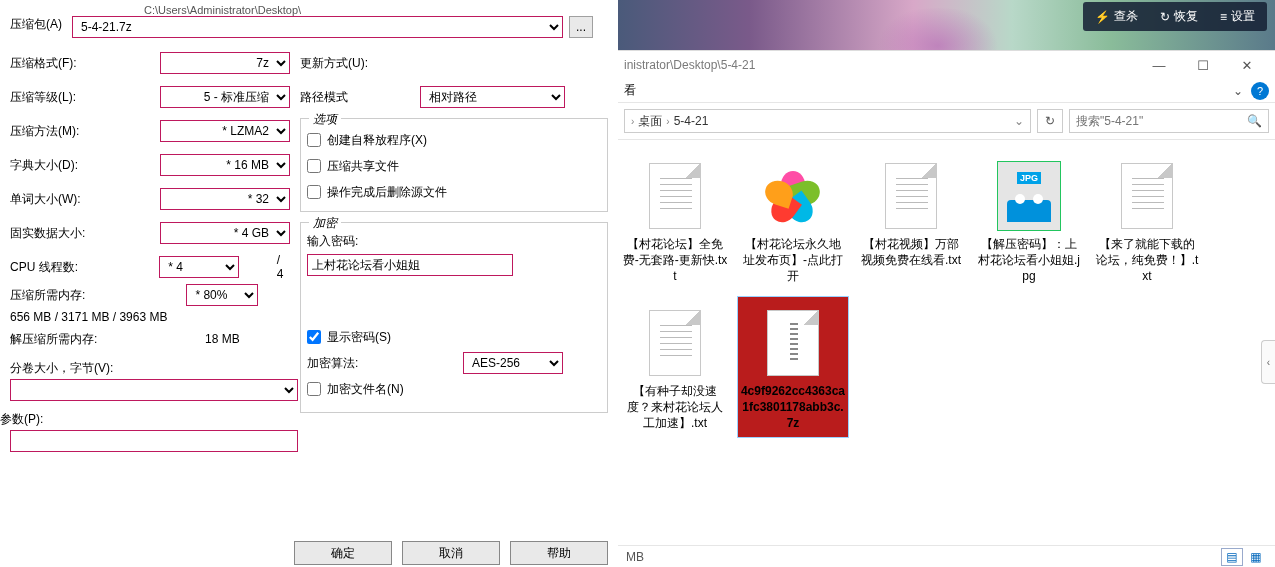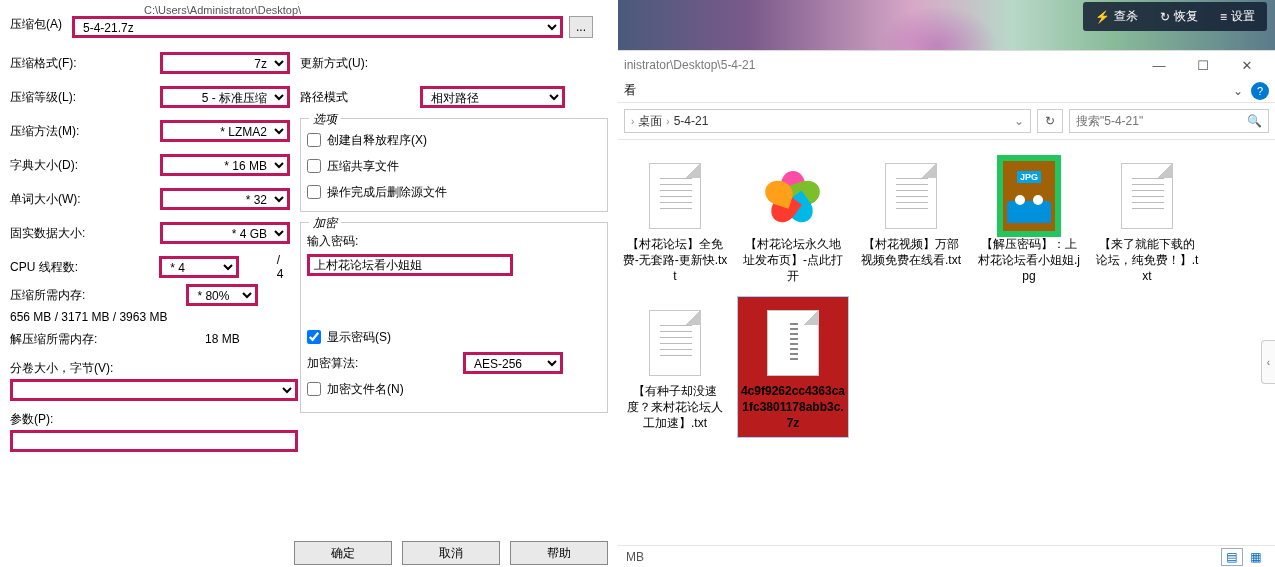--- a/index.html
+++ b/index.html
@@ -2,21 +2,21 @@
 <html><head>
 <meta charset="utf-8">
 <style>
 * { box-sizing: border-box; margin: 0; padding: 0; font-family: "Microsoft YaHei", "Segoe UI", sans-serif; }
 body { width: 1275px; height: 567px; overflow: hidden; background: #fff; position: relative; font-size: 12px; }
 
 
 .zip-dialog { position: absolute; left: 0; top: 0; width: 618px; height: 567px; background: #fff; }
 .zip-dialog .row { display: flex; align-items: center; padding: 0 10px; height: 34px; }
 .zip-dialog .label { width: 150px; color: #000; }
-.zip-dialog select, .zip-dialog input[type="text"] { border: 3px solid #be185d; height: 22px; padding: 1px 4px; background: #fff; font-size: 12px; }
+.zip-dialog select, .zip-dialog input[type="text"] { border: 1px solid #be185d; height: 22px; padding: 1px 4px; background: #fff; font-size: 12px; }
 .zip-dialog .path-label { color: #555; font-size: 11px; padding-left: 72px; }
 .archive-row { display: flex; align-items: flex-start; padding: 4px 10px 8px 10px; }
 .archive-row .label { padding-top: 12px; width: 62px; }
 .archive-row .path-group { flex: 1; }
 .archive-row select { width: 491px; }
 .browse-btn { width: 24px; height: 22px; margin-left: 6px; border: 1px solid #a0a0a0; background: #e9e9e9; display: flex; align-items: center; justify-content: center; cursor: pointer; }
 
 .two-col { display: flex; }
 .col-left { width: 300px; }
 .col-right { flex: 1; padding-right: 10px; }
@@ -72,21 +72,21 @@
 .files { display:flex; flex-wrap:wrap; gap:6px 8px; align-content:flex-start; }
 .file { width:110px; display:flex; flex-direction:column; align-items:center; padding:6px 2px; cursor:pointer; }
 .file.sel { background:#b91c1c; outline:1px solid #99d1ff;font-weight:bold; }
 .file .ico { width:64px; height:80px; display:flex; align-items:center; justify-content:center; }
 .file .name { text-align:center; font-size:12px; line-height:1.35; word-break:break-all; max-height:4.2em; overflow:hidden; color:#000;}
 
 .txt-ico { width:52px; height:66px; border:1px solid #c8c8c8; background:#fff; position:relative; }
 .txt-ico::before { content:""; position:absolute; top:0; right:0; width:14px; height:14px; background:linear-gradient(135deg,#fff 48%, #c8c8c8 50%);}
 .txt-ico::after { content:""; position:absolute; left:10px; top:14px; width:32px; height:36px; background: repeating-linear-gradient(#bbb 0, #bbb 1px, transparent 1px, transparent 6px);}
 
-.img-ico { width:70px; height:82px; border:6px solid #22c55e; background:#a16207; position:relative; display:flex; align-items:center; justify-content:center;}
+.img-ico { width:70px; height:70px; border:1px solid #22c55e; background:#e5e5e5; position:relative; display:flex; align-items:center; justify-content:center;}
 .img-ico .badge { position:absolute; top:10px; background:#00a2e8; color:#fff; font-size:9px; padding:1px 3px; font-weight:bold;}
 .img-ico .body { position:absolute; bottom:8px; width:44px; height:22px; background:#0091dc; border-radius:4px 4px 0 0;}
 .img-ico .body::before, .img-ico .body::after { content:""; position:absolute; top:-6px; width:10px; height:10px; background:#fff; border-radius:50%;}
 .img-ico .body::before { left:8px;} .img-ico .body::after { right:8px;}
 
 .pin-ico { width:58px; height:58px; position:relative;}
 .pin-ico span { position:absolute; width:24px; height:28px; border-radius:50% 50% 50% 0; transform-origin:center;}
 .pin-ico .p1{ background:#ff4da6; top:4px; left:17px; transform:rotate(0deg);}
 .pin-ico .p2{ background:#7cbf2a; top:12px; left:30px; transform:rotate(72deg);}
 .pin-ico .p3{ background:#00b8e6; top:28px; left:24px; transform:rotate(144deg);}
@@ -162,21 +162,21 @@
       <div class="mem-row">
           <div class="label">解压缩所需内存:</div>
           <div class="val">18 MB</div>
         </div>
       <div style="height:10px"></div>
       <div style="padding:0 10px;">
           <div>分卷大小，字节(V):</div>
         </div>
       <div style="padding:2px 10px;"><select class="param-input"><option></option></select></div>
       <div style="height:8px"></div>
-      <div style="padding:0 10px;">
+      <div style="padding:0 0;">
           <div>参数(P):</div>
         </div>
       <div style="padding:2px 10px;"><input type="text" class="param-input" style=""></div>
     </div>
 
     <div class="col-right">
       <div class="row" style="padding:0">
           <div class="label" style="width:120px">更新方式(U):</div>
         </div>
       <div class="row" style="padding:0">

